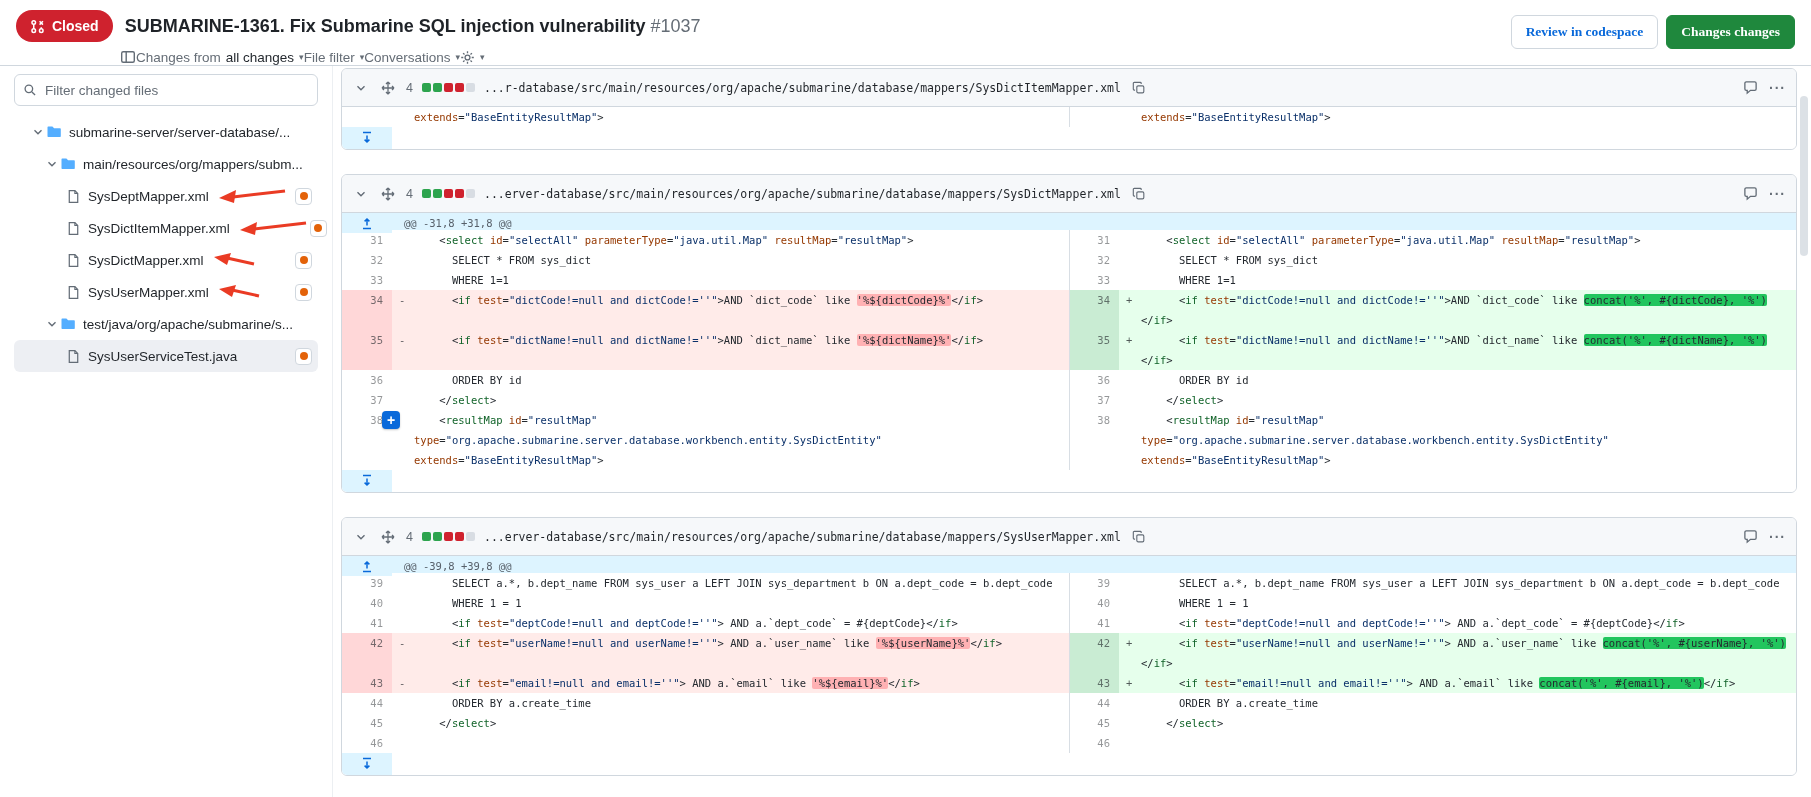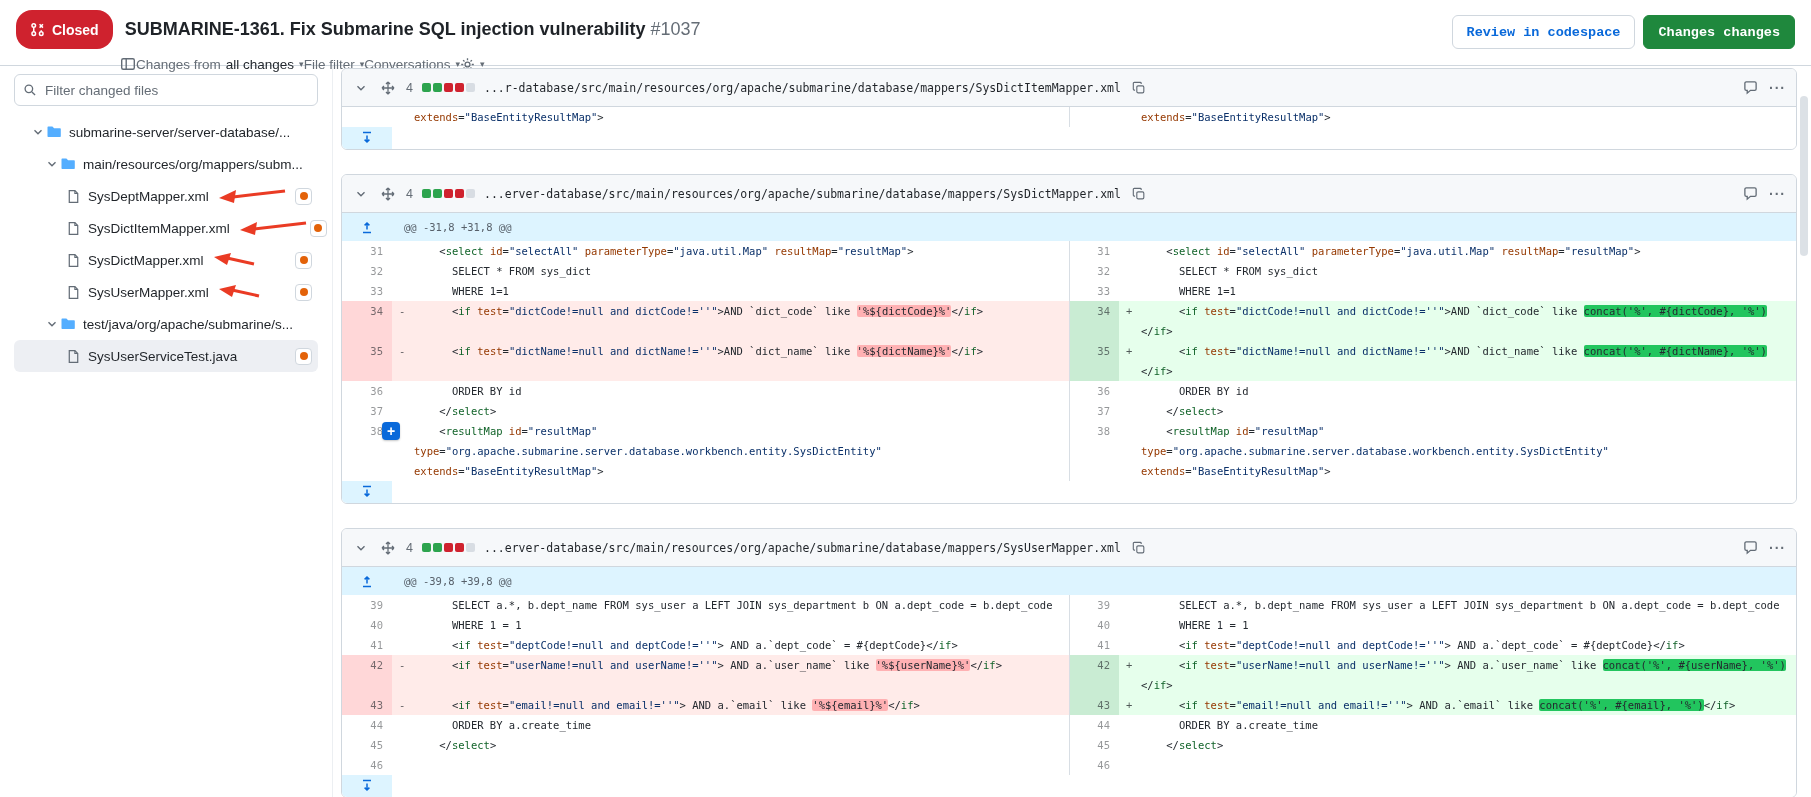--- a/index.html
+++ b/index.html
@@ -4,29 +4,29 @@
 <style>
   *{box-sizing:border-box;margin:0;padding:0}
   html,body{width:1811px;height:797px;overflow:hidden;background:#fff;
     font-family:"Liberation Sans",sans-serif;color:#1f2328}
   svg{display:block}
 
   
   .top{position:relative;height:66px;padding:10px 16px 0 16px;border-bottom:1px solid #d0d7de;background:#fff}
   .title-row{display:flex;align-items:center;gap:12px}
   .badge{display:inline-flex;align-items:center;gap:7px;background:#cf222e;color:#fff;
-    font-weight:700;font-size:14px;padding:0 14px;height:39px;border-radius:16px;flex:0 0 auto}
+    font-weight:700;font-size:14px;padding:0 14px;height:32px;border-radius:16px;flex:0 0 auto}
   .pr-title{font-size:18px;font-weight:700;white-space:nowrap}
   .pr-num{color:#656d76;font-weight:400}
   .toolbar{display:flex;align-items:center;margin:7px 0 0 104px;font-size:13.5px;color:#656d76}
   .tb-item{display:inline-flex;align-items:center;gap:5px;background:none;border:none;font:inherit;color:#656d76;cursor:pointer}
   .tb-dark{color:#24292f}
   .caret{font-size:9px;color:#656d76}
   .header-actions{position:absolute;right:16px;top:15px;display:flex;gap:8px}
-  .btn{font-family:Liberation Mono, monospace;font-size:13.5px;font-weight:700;padding:0 14px;height:34px;border-radius:6px;
+  .btn{font-family:Liberation Serif, serif;font-size:13.5px;font-weight:700;padding:0 14px;height:34px;border-radius:6px;
     border:1px solid #d0d7de;background:#fff;color:#0969da;cursor:pointer}
   .btn-green{background:#1f883d;border-color:#1f883d;color:#fff}
 
   
   .body{display:flex;height:731px}
   aside{width:333px;flex:0 0 333px;padding:8px 14px 0 14px;border-right:1px solid #eceff2;overflow:hidden}
   .filter{position:relative}
   .filter input{width:100%;height:32px;border:1px solid #d0d7de;border-radius:6px;
     padding:0 10px 0 30px;font-size:13.5px;color:#1f2328;outline:none;background:#fff;font-family:inherit}
   .filter input::placeholder{color:#656d76}
@@ -53,21 +53,21 @@
   .changes{font-size:12.5px;color:#656d76}
   .stat{display:inline-flex;gap:2px}
   .sq{width:9px;height:9px;border-radius:2px;display:inline-block}
   .sq.add{background:#2da44e}.sq.del{background:#cf222e}.sq.neutral{background:#d8dde3}
   .path{font-family:"DejaVu Sans Mono",monospace;font-size:11.5px;color:#1f2328;white-space:nowrap;
     overflow:hidden;text-overflow:ellipsis}
   .spacer{flex:1}
   .kebab{font-weight:700;color:#656d76;font-size:14px;letter-spacing:1px;background:none;border:none;cursor:pointer}
 
   .diff-body{font-family:"DejaVu Sans Mono",monospace;font-size:10.5px;line-height:20px}
-  .hunk-row{display:grid;grid-template-columns:50px 1fr;height:28px;background:#ddf4ff;align-items:center}
+  .hunk-row{display:grid;grid-template-columns:50px 1fr;height:17px;background:#ddf4ff;align-items:center}
   .expander{display:flex;align-items:center;justify-content:center;height:100%;background:#ddf4ff;
     border:none;cursor:pointer;width:50px}
   .hunk-text{color:#57606a;padding-left:12px}
   .code-row{display:grid;grid-template-columns:50px minmax(0,1fr) 50px minmax(0,1fr);position:relative}
   .ln{text-align:right;padding-right:9px;color:rgba(31,35,40,.48);user-select:none;cursor:pointer}
   .rdiv{border-left:1px solid #d8dee4}
   .code{position:relative;padding:0 6px 0 22px;white-space:pre-wrap;min-height:20px;color:#24292f;overflow:hidden}
   .sign{position:absolute;left:7px;top:0;color:rgba(31,35,40,.75)}
   .cell-del{background:#ffebe9}.ln-del{background:#ffd7d8;color:rgba(31,35,40,.62)}
   .cell-add{background:#e6ffec}.ln-add{background:#c9ecd3;color:rgba(31,35,40,.62)}

